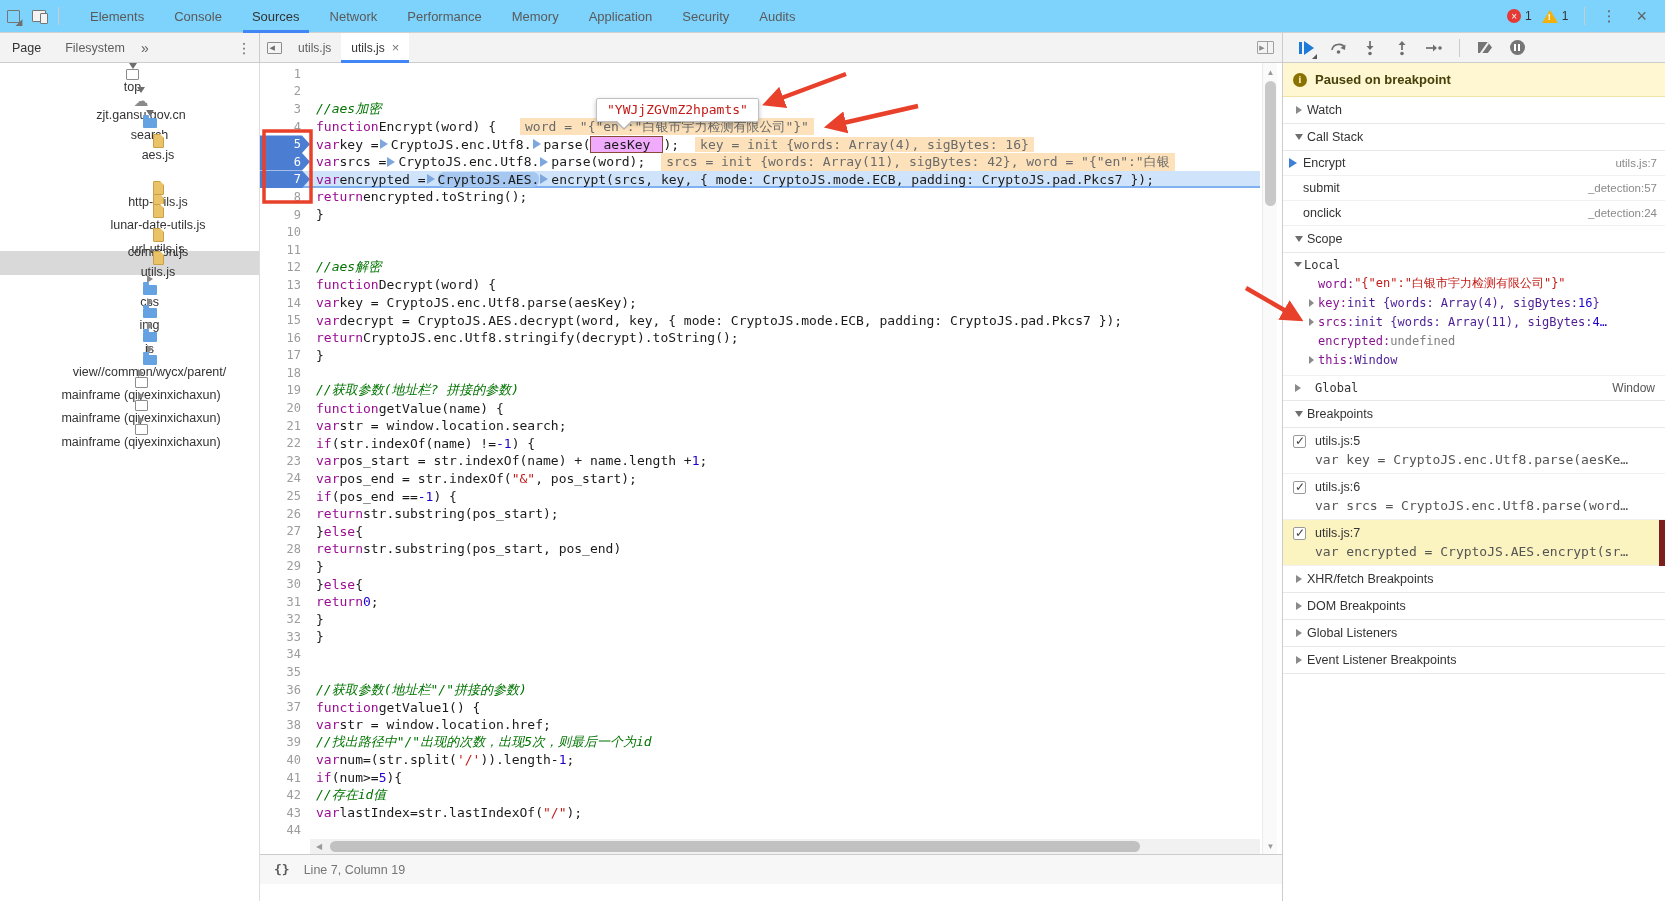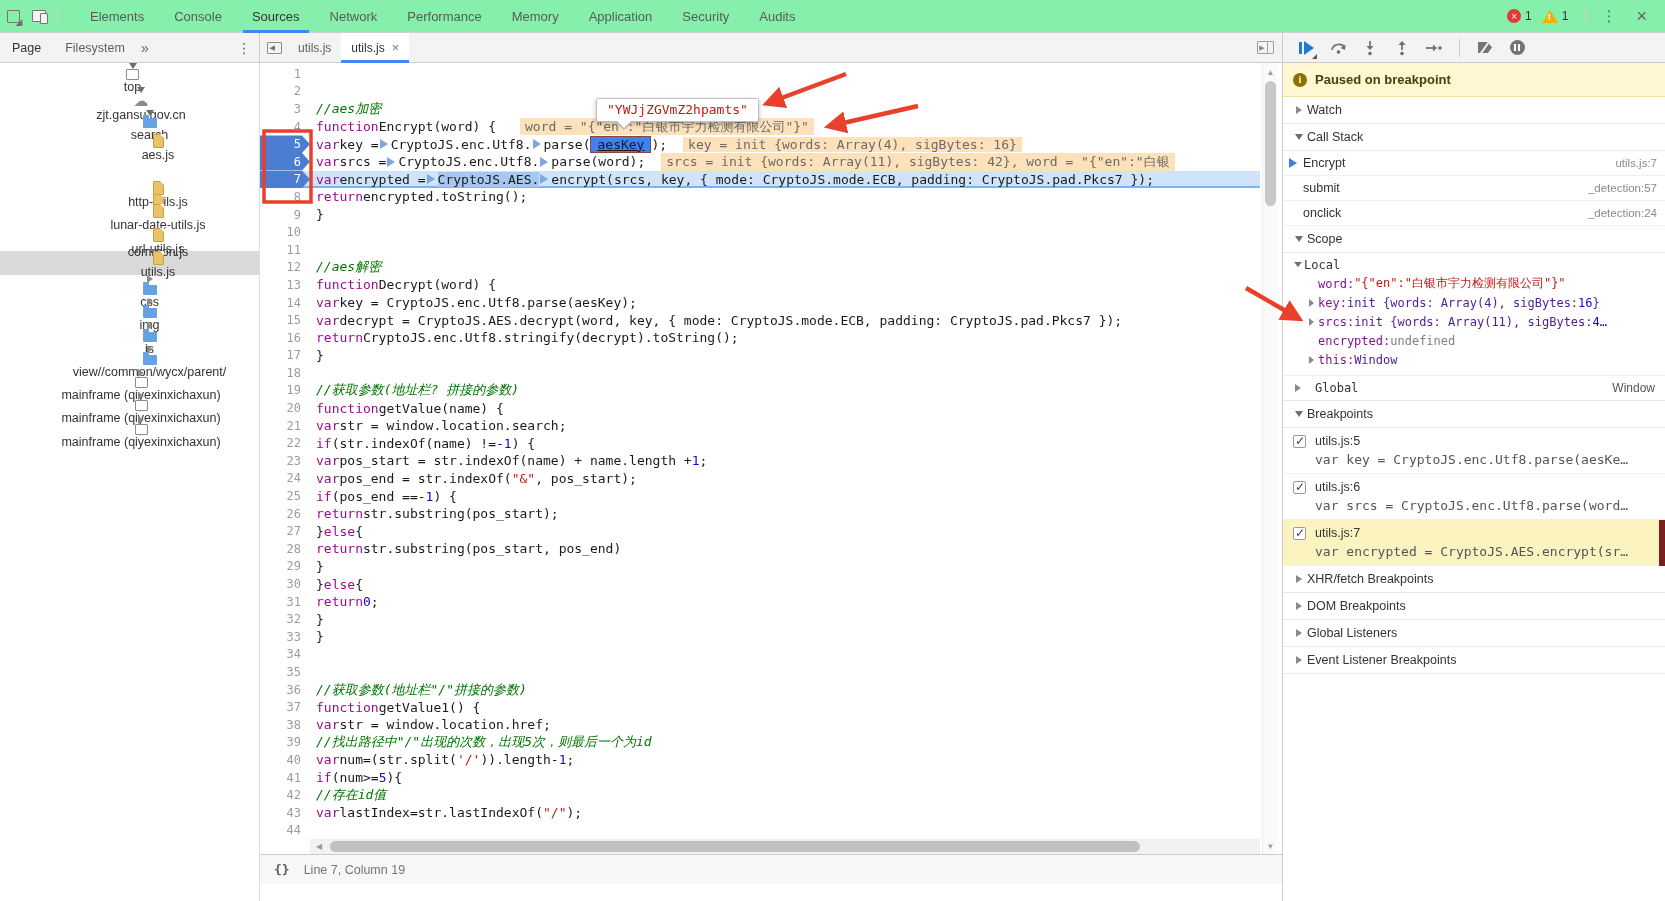--- a/index.html
+++ b/index.html
@@ -1,21 +1,21 @@
 <!DOCTYPE html>
 <html><head>
 <meta charset="utf-8">
 <style>
   * { margin:0; padding:0; box-sizing:border-box; }
   html,body { background:#fff; }
   body { font-family:"Liberation Sans", sans-serif; }
   #app { position:relative; width:1665px; height:901px; background:#fff; overflow:hidden; font-size:12px; color:#333; }
 
   
-  #row1 { position:absolute; left:0; top:0; width:1665px; height:33px; background:#86efac; border-bottom:1px solid #d0d0d0; display:flex; align-items:center; }
+  #row1 { position:absolute; left:0; top:0; width:1665px; height:33px; background:#7dd3fc; border-bottom:1px solid #d0d0d0; display:flex; align-items:center; }
   .tb-icon { width:26px; height:24px; display:flex; align-items:center; justify-content:center; cursor:pointer; }
   .ic-inspect { width:13px; height:13px; border:1.5px solid #757575; border-radius:1px; position:relative; }
   .ic-inspect::after { content:'◢'; position:absolute; right:-4px; bottom:-5px; font-size:9px; color:#6e6e6e; }
   .ic-device { width:14px; height:12px; border:1.5px solid #757575; border-radius:1px; position:relative; background:#f3f3f3; }
   .ic-device::after { content:''; position:absolute; right:-3px; bottom:-3px; width:6px; height:9px; background:#f3f3f3; border:1.5px solid #757575; border-radius:1px; }
   .vdiv { width:1px; height:18px; background:#ccc; margin:0 6px; }
   #main-tabs { display:flex; height:33px; margin-left:10px; }
   .mtab { padding:0 15px; display:flex; align-items:center; font-size:13px; color:#5a5a5a; cursor:pointer; position:relative; }
   .mtab.active { color:#333; }
   .mtab.active::after { content:''; position:absolute; left:6px; right:6px; bottom:0; height:3px; background:#4285f4; }
@@ -76,22 +76,22 @@
   
   #editor { position:absolute; left:260px; top:63px; width:1022px; height:838px; background:#fff; }
   #code { position:absolute; left:0; top:2px; right:22px; overflow:hidden; }
   .crow { height:17.6px; display:flex; align-items:center; white-space:nowrap; overflow:hidden; position:relative; }
   .crow.cur { background:#cfe4fa; box-shadow:inset 0 -2px 0 #7fb1f2; }
   .gut { width:50px; flex:none; text-align:right; padding-right:9px; font-family:"DejaVu Sans Mono", monospace; font-size:12px; color:#9c9c9c; position:relative; height:100%; display:flex; align-items:center; justify-content:flex-end; }
   .gut.bp { background:#4b7ed2; color:#fff; clip-path:polygon(0 0, calc(100% - 8px) 0, 100% 50%, calc(100% - 8px) 100%, 0 100%); }
   .ltext { font-family:"DejaVu Sans Mono", monospace; font-size:13px; color:#1a1a1a; padding-left:6px; display:flex; align-items:center; }
   .tp { color:#1a1a1a; } .tk { color:#9a0d91; } .ts { color:#c41a16; } .tn { color:#1c00cf; }
   .tc { color:#007400; font-style:italic; }
-  .tsel { color:#1a1a1a; background:#a6c8f0; }
-  .thl { background:#3b82f6; border:1px solid #8a4a3a; padding:0 6px;text-decoration:underline; }
+  .tsel { color:#1a1a1a; background:#a6c8f0;border-radius:6px; }
+  .thl { background:#f0abfc; border:1px solid #8a4a3a; padding:0 12px; }
   .tarw { display:inline-block; width:0; height:0; border-top:5px solid transparent; border-bottom:5px solid transparent; border-left:8px solid #7da7dd; margin:0 3px 0 1px; }
   .thint { background:#fce1ba; color:#6b6b6b; padding:0 5px; margin-left:16px; font-family:"DejaVu Sans Mono", monospace; font-size:13px; }
   .thint.wide { margin-left:24px; }
 
   
   #vscroll { position:absolute; right:5px; top:0; width:15px; height:792px; background:#fafafa; border-left:1px solid #ececec; }
   #vscroll .sb-up, #vscroll .sb-down { position:absolute; left:0; width:15px; height:14px; display:flex; align-items:center; justify-content:center; font-size:8px; color:#9a9a9a; cursor:pointer; }
   #vscroll .sb-up { top:2px; } #vscroll .sb-down { bottom:2px; }
   #vthumb { position:absolute; left:2px; top:18px; width:11px; height:125px; background:#c8c8c8; border-radius:6px; cursor:pointer; }
   #hscroll { position:absolute; left:50px; right:22px; top:776px; height:15px; background:#f1f1f1; }

